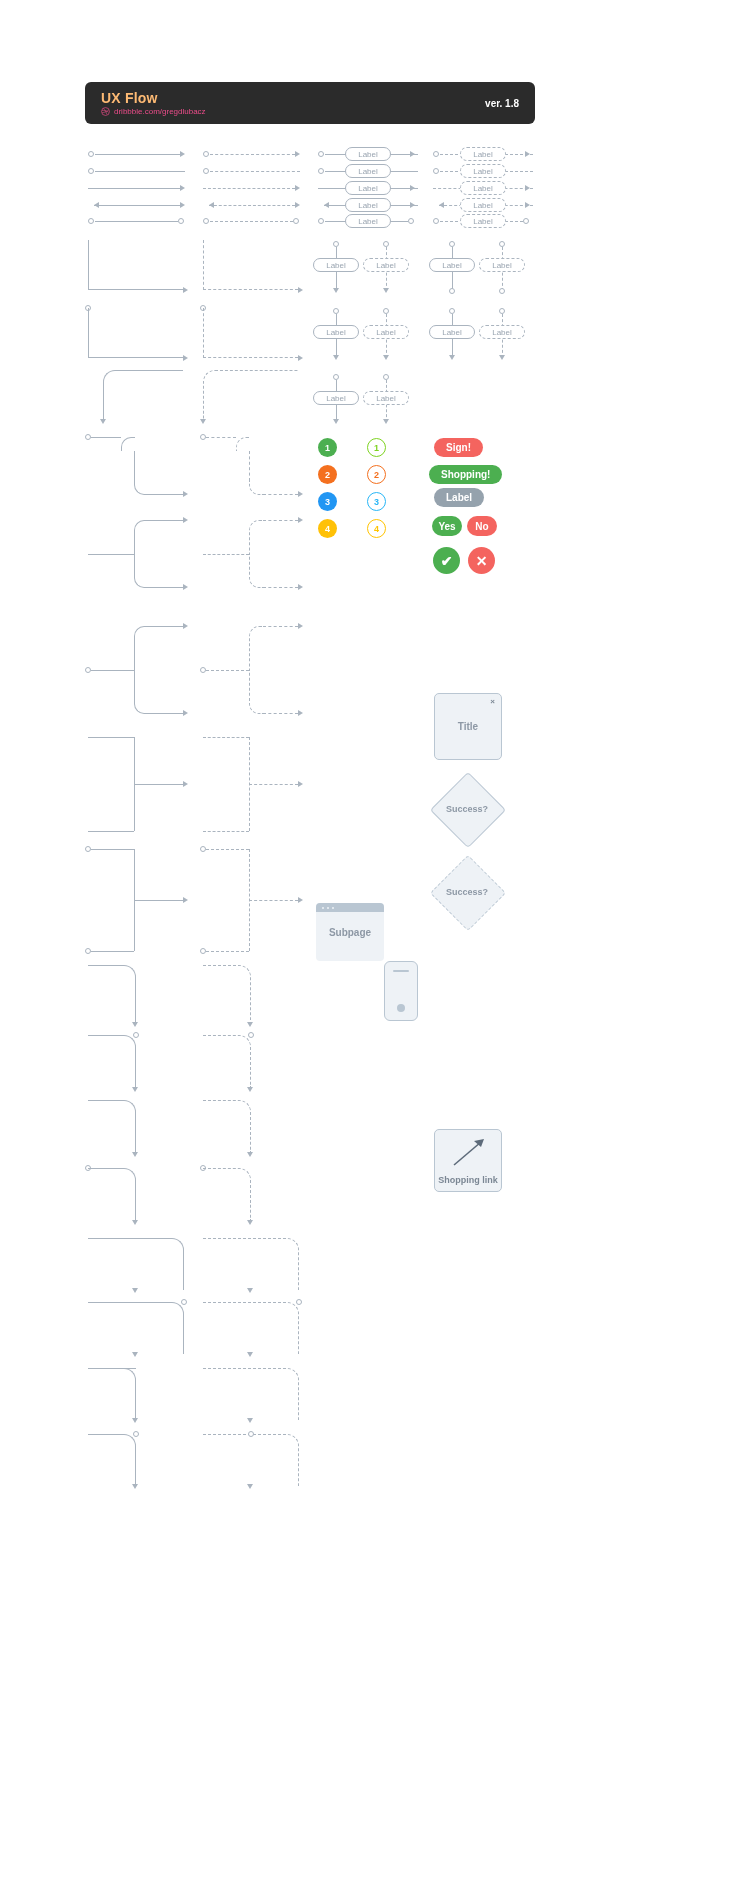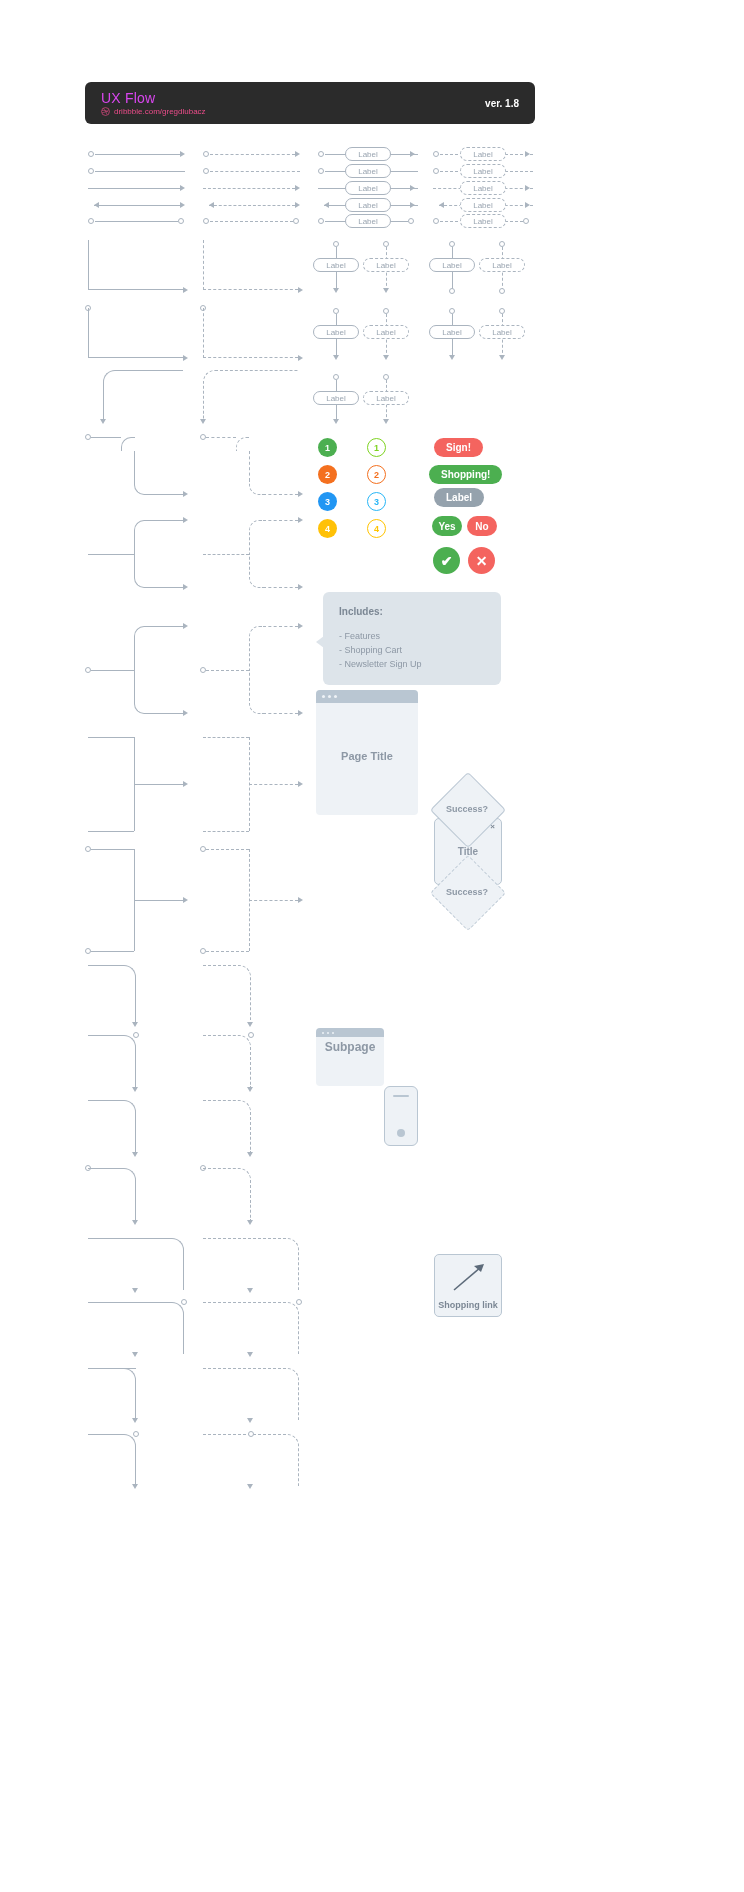--- a/index.html
+++ b/index.html
@@ -13,21 +13,21 @@
   .abs{position:absolute;}
 
   
   .header{
     left:85px;top:82px;width:450px;height:42px;
     background:#2b2b2b;border-radius:6px;
     display:flex;align-items:center;justify-content:space-between;
     padding:0 16px;box-sizing:border-box;
   }
   .hd-left{display:flex;flex-direction:column;gap:2px;}
-  .hd-title{color:#d946ef;font-size:14px;font-weight:normal;letter-spacing:.2px;line-height:14px;}
+  .hd-title{color:#fdba74;font-size:14px;font-weight:bold;letter-spacing:.2px;line-height:14px;}
   .hd-sub{display:flex;align-items:center;gap:4px;color:#ea4c89;font-size:8px;line-height:9px;}
   .dribbble{width:9px;height:9px;flex:0 0 auto;}
   .hd-ver{color:#ffffff;font-size:10px;font-weight:bold;}
 
   
   .lbl-pill{
     border:1px solid #aab4bf;background:#ffffff;border-radius:9px;
     height:14px;min-width:46px;display:flex;align-items:center;justify-content:center;
     color:#9aa5b1;font-size:8px;box-sizing:border-box;
   }
@@ -452,54 +452,39 @@
   <div class="abs pill" style="left:434px;top:438px;background:#f4645f">Sign!</div>
   <div class="abs pill" style="left:429px;top:465px;background:#4caf50">Shopping!</div>
   <div class="abs pill" style="left:434px;top:488px;background:#95a2ad">Label</div>
 
   <div class="abs rbtn" style="left:432px;top:516px;background:#4caf50">Yes</div>
   <div class="abs rbtn" style="left:467px;top:516px;background:#f4645f">No</div>
 
   <div class="abs cbtn" style="left:433px;top:547px;background:#4caf50">✔</div>
   <div class="abs cbtn" style="left:468px;top:547px;background:#f4645f">✕</div>
 
-  <div class="abs tooltip" style="left:323px;top:592px">
-    <div class="tt-tail"></div>
-    <div class="tt-title">Includes:</div>
-    <div class="tt-item">- Features</div>
-    <div class="tt-item">- Shopping Cart</div>
-    <div class="tt-item">- Newsletter Sign Up</div>
-  </div>
-
-  <div class="abs win" style="left:316px;top:690px;width:102px;height:125px">
-    <div class="win-bar" style="height:13px">
-      <span class="win-dot"></span>
-      <span class="win-dot"></span>
-      <span class="win-dot"></span>
-    </div>
-    <div class="win-title" style="top:60px;font-size:11px">Page Title</div>
-  </div>
+
 
   <div class="abs modal" style="left:434px;top:693px;width:66px;height:65px">
     <span class="modal-x">×</span>
     <span>Title</span>
   </div>
 
   <div class="abs" style="left:434px;top:782px;width:66px;height:54px">
     <div class="diamond" style="position:absolute;left:7px;top:1px"></div>
     <div class="diamond-label" style="top:22px">Success?</div>
   </div>
 
   <div class="abs win" style="left:316px;top:836px;width:68px;height:58px">
     <div class="win-bar" style="height:9px">
       <span class="win-dot" style="width:2px;height:2px"></span>
       <span class="win-dot" style="width:2px;height:2px"></span>
       <span class="win-dot" style="width:2px;height:2px"></span>
     </div>
-    <div class="win-title" style="top:12px;font-size:12px">Subpage</div>
+    <div class="win-title" style="top:24px;font-size:10px">Subpage</div>
   </div>
 
   <div class="abs phone" style="left:384px;top:836px;width:32px;height:58px">
     <span class="phone-speaker"></span>
     <span class="phone-home"></span>
   </div>
 
   <div class="abs" style="left:434px;top:865px;width:66px;height:54px">
     <div class="diamond dash" style="position:absolute;left:7px;top:1px"></div>
     <div class="diamond-label" style="top:22px">Success?</div>

